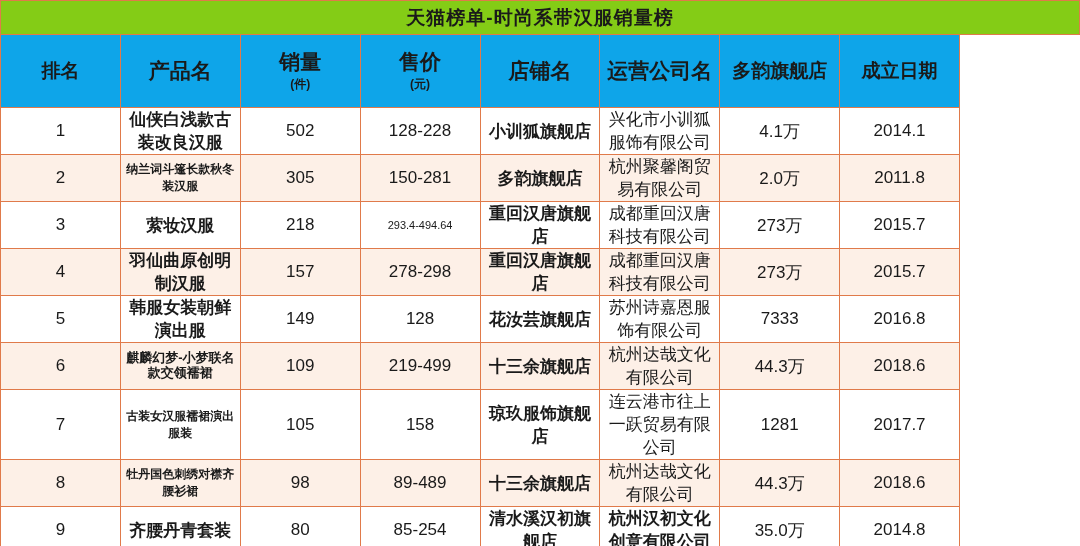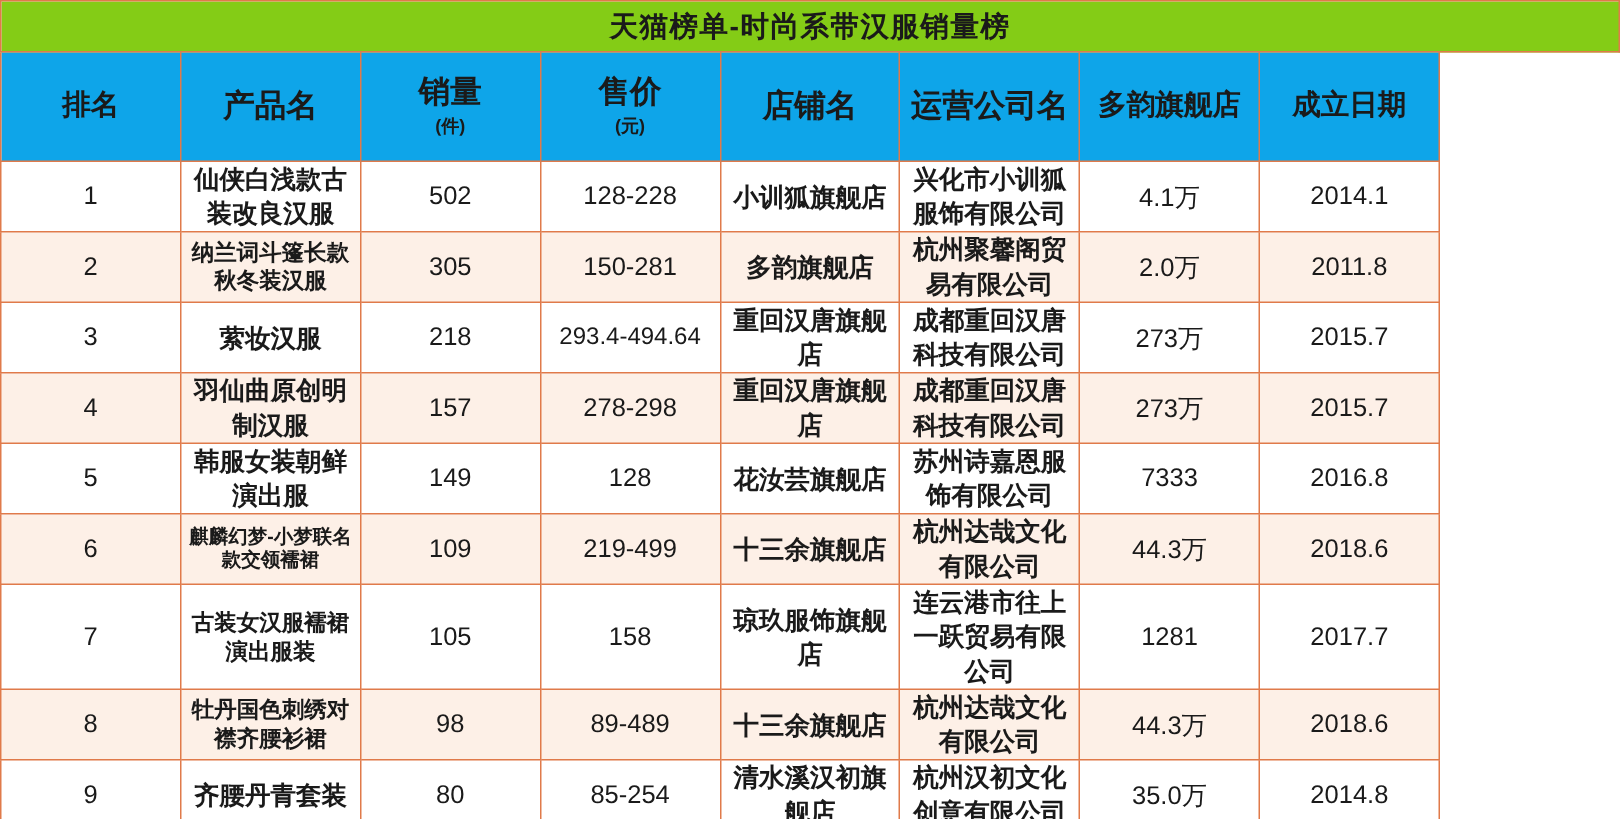--- a/index.html
+++ b/index.html
@@ -77,40 +77,39 @@
   .c-product {
     width: 218px;
     font-weight: bold;
     font-size: 17px;
   }
   .c-product.small {
     font-size: 13px;
     line-height: 1.15;
   }
   .c-product.small2 {
-    font-size: 15px;
+    font-size: 12px;
   }
   .c-sales {
     width: 62px;
   }
   .c-price {
     width: 88px;
   }
   .c-price.tiny {
-    font-size: 16px;
+    font-size: 11px;
   }
   .c-shop {
     width: 160px;
     font-weight: bold;
     font-size: 17px;
   }
   .c-company {
     width: 238px;
     font-size: 15px;
-    font-weight: bold;
   }
   .c-fans {
     width: 88px;
     font-size: 17px;
   }
   .c-date {
     width: 86px;
     font-size: 17px;
   }
   .bold-red {

